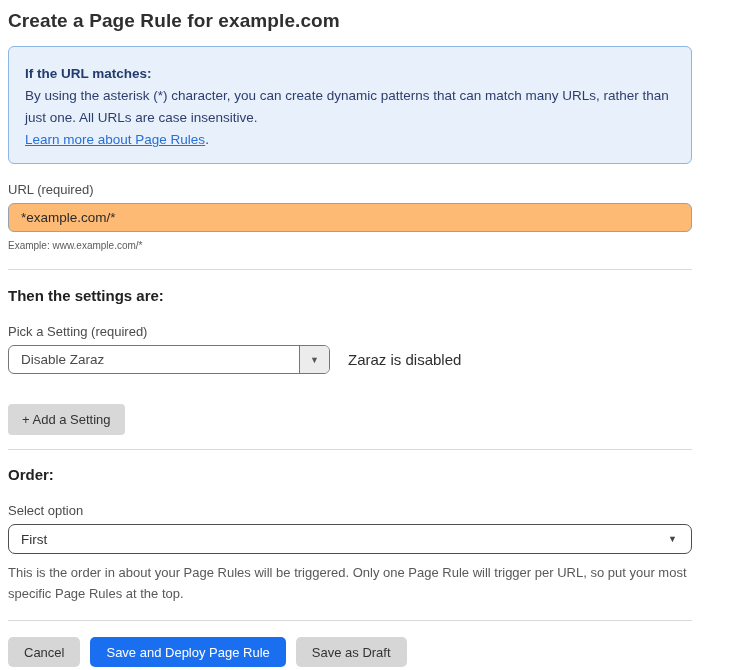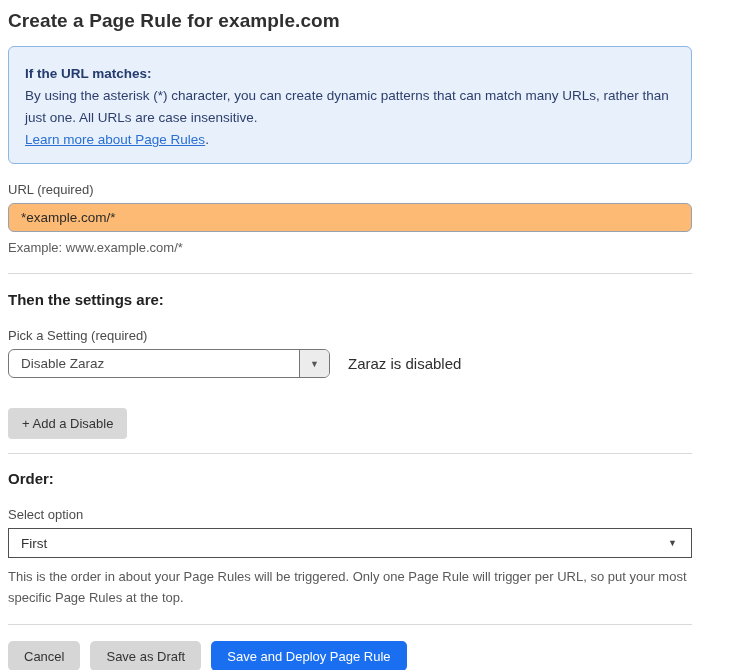--- a/index.html
+++ b/index.html
@@ -39,21 +39,21 @@
     display: block;
     width: 684px; height: 29px;
     background: #fdba74;
     border: 1px solid #98a2ae;
     border-radius: 6px;
     padding: 0 12px;
     font-family: "Liberation Sans", sans-serif;
     font-size: 13.5px; color: #2b2b2b;
     outline: none;
   }
-  .example-text { font-size: 13px; color: #5b5b5b; margin-top: 8px; }
+  .example-text { font-size: 10px; color: #5b5b5b; margin-top: 8px; }
 
   .divider {
     width: 684px; height: 0;
     border-top: 1px solid #d9d9d9;
   }
   .divider.d1 { margin-top: 18px; margin-bottom: 17px; }
   .divider.d2 { margin-top: 14px; margin-bottom: 16px; }
   .divider.d3 { margin-top: 16px; margin-bottom: 16px; }
 
   .section-heading { font-size: 15px; font-weight: bold; color: #222; margin-bottom: 20px; }
@@ -89,21 +89,21 @@
     font-family: "Liberation Sans", sans-serif;
     font-size: 13px; color: #333;
     cursor: pointer;
   }
 
   .order-select {
     display: flex; align-items: center; justify-content: space-between;
     width: 684px; height: 30px;
     background: #ffffff;
     border: 1px solid #4f4f4f;
-    border-radius: 0;
+    border-radius: 7px;
     padding: 0 14px 0 12px;
     font-size: 13.5px; color: #333;
     cursor: pointer;
   }
   .order-select .chev { font-size: 9px; color: #444; }
   .order-help {
     margin-top: 8px; width: 684px;
     font-size: 13px; color: #595959; line-height: 21px;
   }
 
@@ -141,34 +141,34 @@
 
   <div class="field-label">Pick a Setting (required)</div>
   <div class="setting-row">
     <div class="setting-select">
       <div class="selected-text">Disable Zaraz</div>
       <div class="arrow-seg">▼</div>
     </div>
     <div class="setting-status">Zaraz is disabled</div>
   </div>
 
-  <button class="add-setting-btn">+ Add a Disable</button>
+  <button class="add-setting-btn">+ Add a Setting</button>
 
   <div class="divider d2"></div>
 
   <div class="section-heading">Order:</div>
 
   <div class="field-label">Select option</div>
   <div class="order-select">
     <span>First</span>
     <span class="chev">▼</span>
   </div>
   <div class="order-help">This is the order in about your Page Rules will be triggered. Only one Page Rule will trigger per URL, so put your most specific Page Rules at the top.</div>
 
   <div class="divider d3"></div>
 
   <div class="actions">
     <button class="btn btn-gray">Cancel</button>
+    <button class="btn btn-blue">Save and Deploy Page Rule</button>
     <button class="btn btn-gray">Save as Draft</button>
-    <button class="btn btn-blue">Save and Deploy Page Rule</button>
   </div>
 
 </div>
 
 </body></html>

